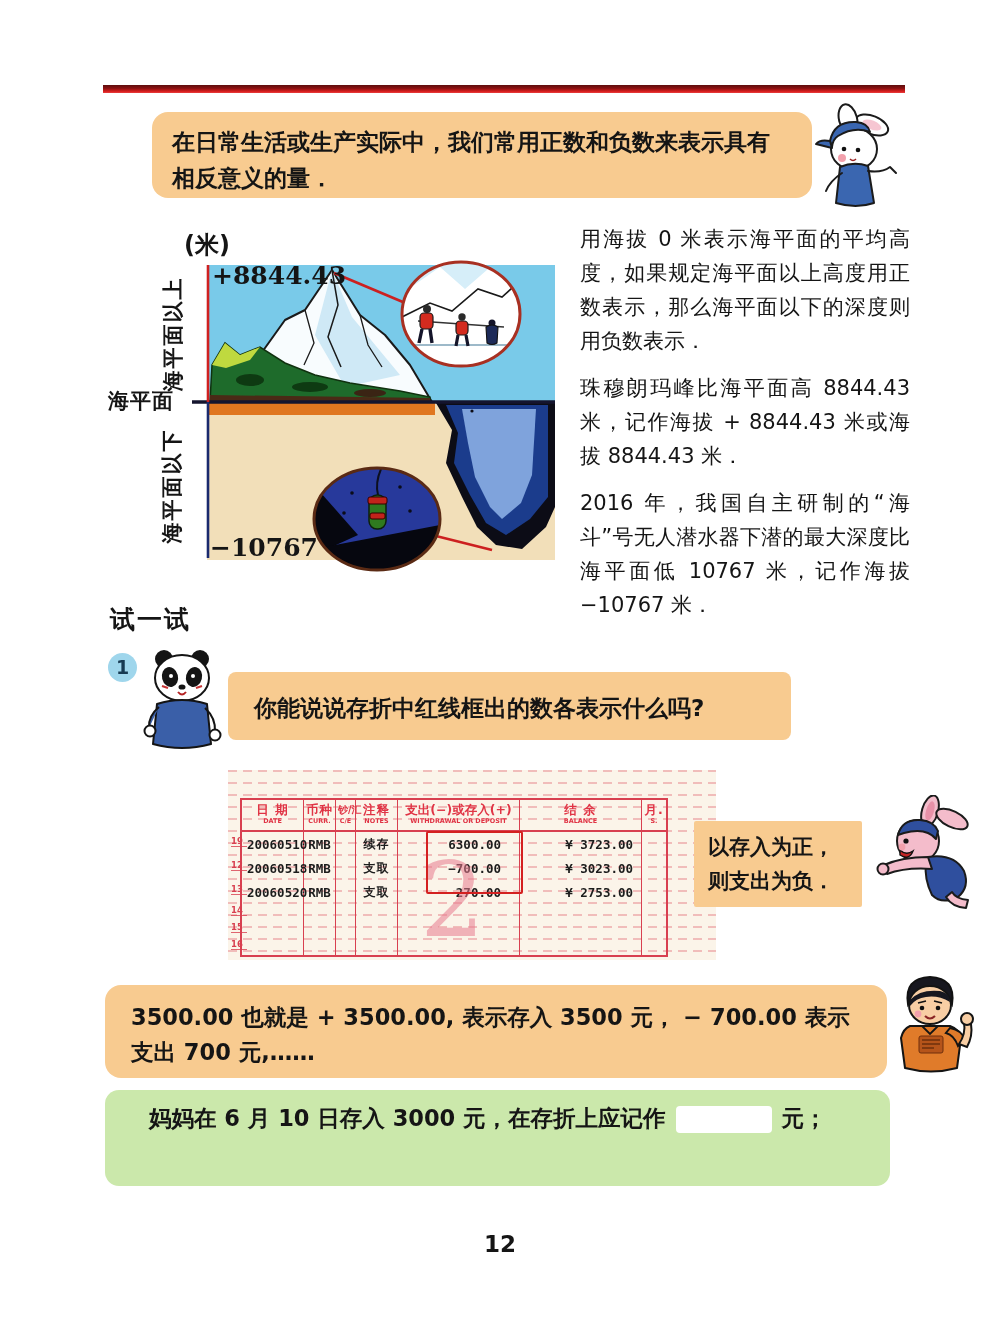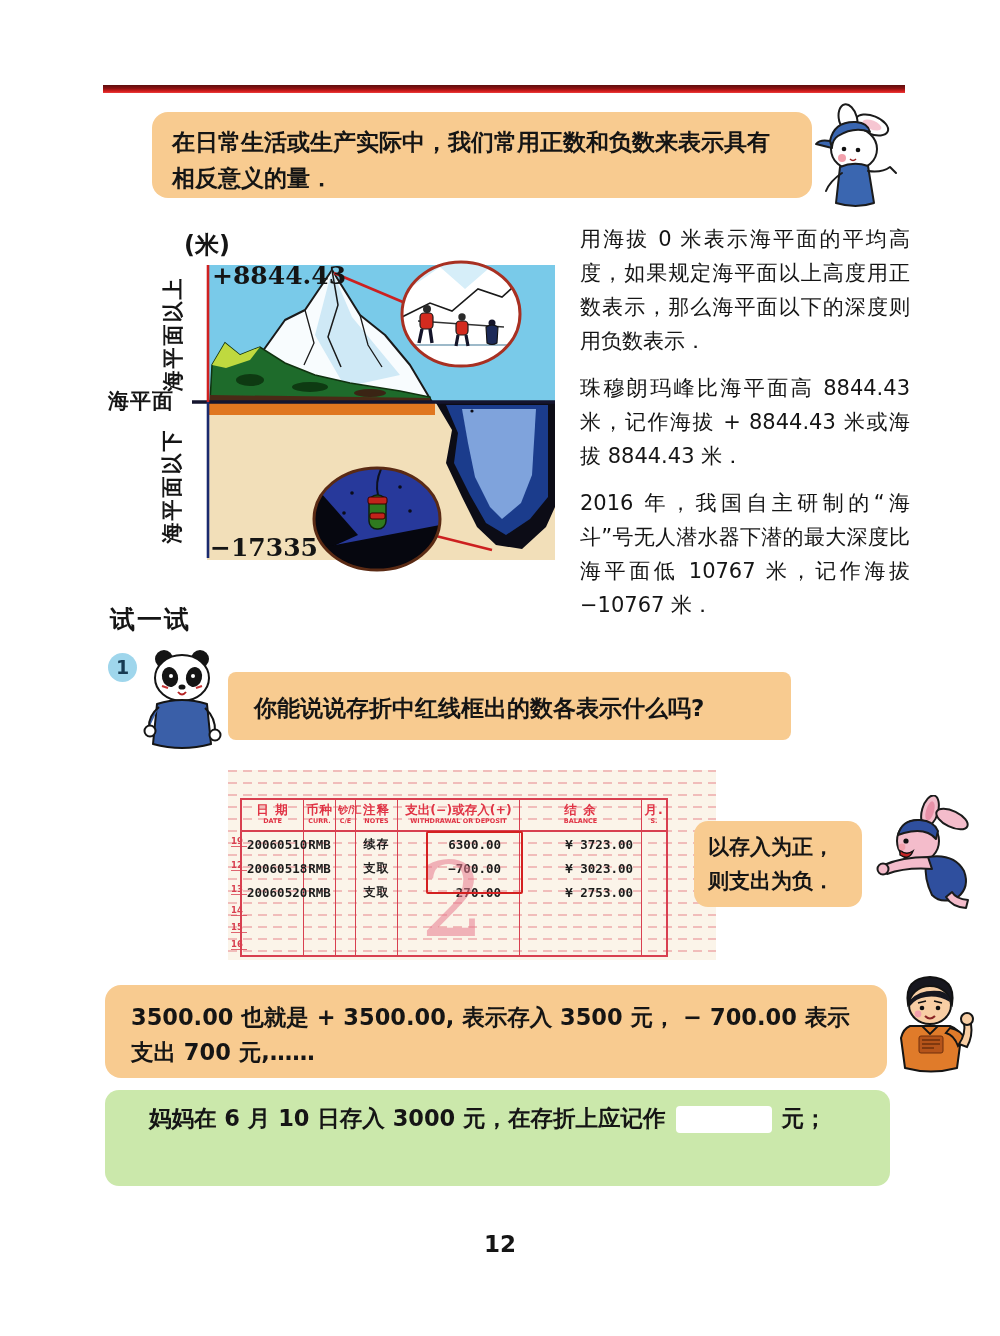--- a/index.html
+++ b/index.html
@@ -11,21 +11,21 @@
   
   .rule{left:103px;top:85px;width:802px;height:8px;
     background:linear-gradient(180deg,#5c0d0d 0%,#8f1212 45%,#d81f1f 80%,#e94040 100%);}
   
   .box{background:#F8CB90;border-radius:16px;}
   .box-text{font-weight:700;line-height:1.55;}
   .intro{left:152px;top:112px;width:660px;height:86px;}
   .intro .box-text{padding:13px 20px;font-size:23px;}
   .question{left:228px;top:672px;width:563px;height:68px;border-radius:8px;}
   .question .box-text{padding:19px 26px;font-size:23px;}
-  .hint{left:694px;top:821px;width:168px;height:86px;border-radius:14px;}
+  .hint{left:694px;top:821px;width:168px;height:86px;border-radius:2px;}
   .hint .box-text{padding:10px 0 0 14px;font-size:21px;line-height:1.6;}
   .explain{left:105px;top:985px;width:782px;height:93px;}
   .explain .box-text{padding:15px 26px;font-size:22.5px;}
   .exercise{left:105px;top:1090px;width:785px;height:96px;background:#CBE8AB;border-radius:14px;}
   .exercise .ex-line{padding:0 0 0 44px;font-size:22.5px;font-weight:700;line-height:44px;}
   .exercise .ex-line:first-child{padding-top:6px;}
   .blank{display:inline-block;width:96px;height:27px;background:#ffffff;border-radius:4px;
     vertical-align:-7px;margin:0 10px;}
   
   .diagram{left:100px;top:225px;width:470px;height:385px;}
@@ -170,21 +170,21 @@
       <circle cx="244" cy="288" r="1.8" fill="#0a0c18"></circle>
       <path d="M281,244 q-6,14 -3,26" stroke="#0c0f1e" stroke-width="2" fill="none"></path>
       <rect x="269" y="270" width="17" height="34" rx="8" fill="#2F7A1F" stroke="#0c200c" stroke-width="1.5"></rect>
       <rect x="268" y="272" width="19" height="7" rx="2" fill="#C2231B" stroke="#300" stroke-width="1"></rect>
       <rect x="270" y="288" width="15" height="6" rx="2" fill="#C2231B" stroke="#300" stroke-width="1"></rect>
     </g>
     <ellipse cx="277" cy="294" rx="63" ry="51" fill="none" stroke="#5A2A14" stroke-width="3"></ellipse>
   </svg>
   <span class="lbl d-unit">(米)</span>
   <span class="lbl d-num d-peak">+8844.43</span>
-  <span class="lbl d-num d-trench">−17335</span>
+  <span class="lbl d-num d-trench">−10767</span>
   <span class="lbl d-sea">海平面</span>
   <span class="lbl d-vert d-above">海平面以上</span>
   <span class="lbl d-vert d-below">海平面以下</span>
 </div>
 
 <div class="abs rightcol">
   <p>用海拔 0 米表示海平面的平均高度，如果规定海平面以上高度用正数表示，那么海平面以下的深度则用负数表示．</p>
   <p>珠穆朗玛峰比海平面高 8844.43 米，记作海拔 + 8844.43 米或海拔 8844.43 米．</p>
   <p>2016 年，我国自主研制的“海斗”号无人潜水器下潜的最大深度比海平面低 10767 米，记作海拔 −10767 米．</p>
 </div>

